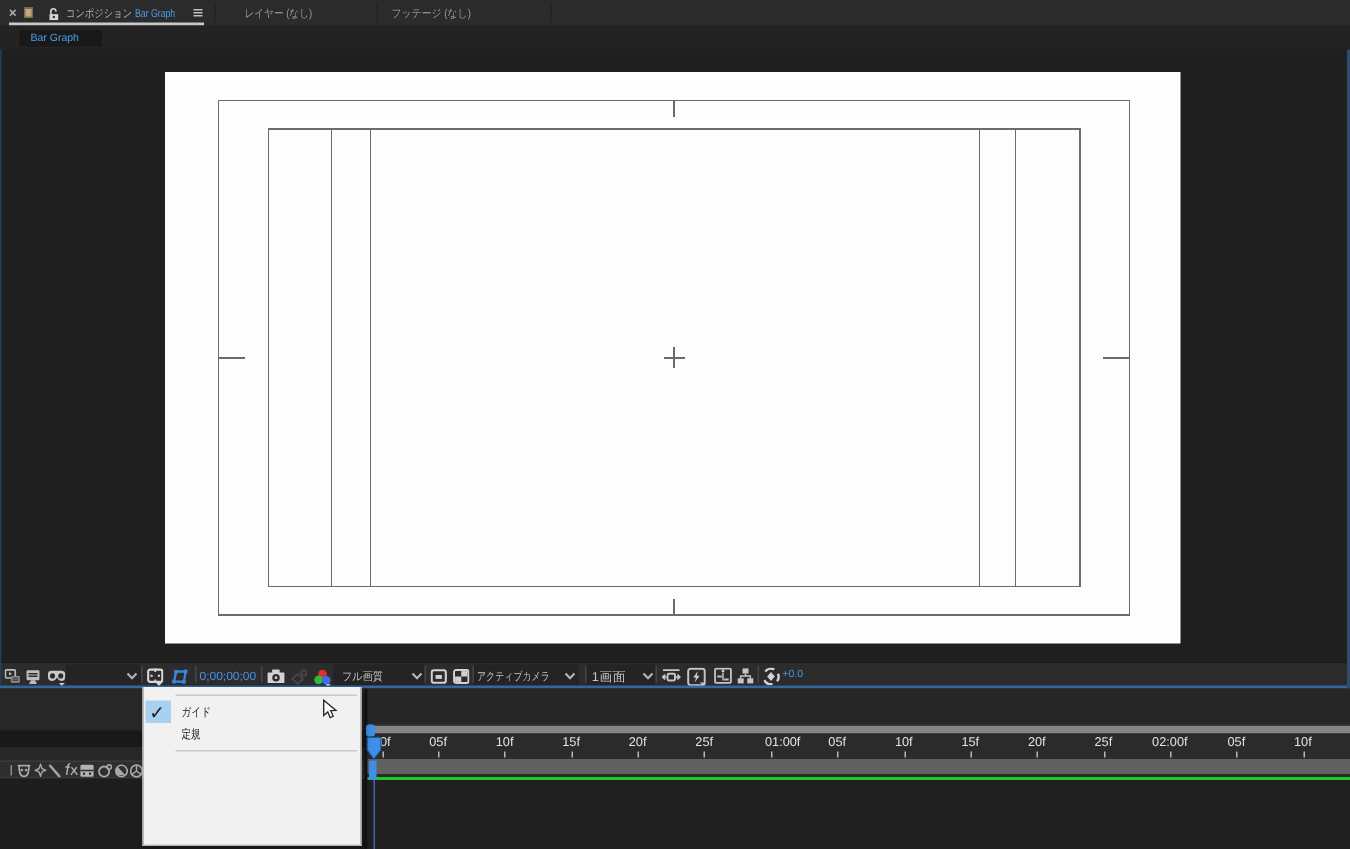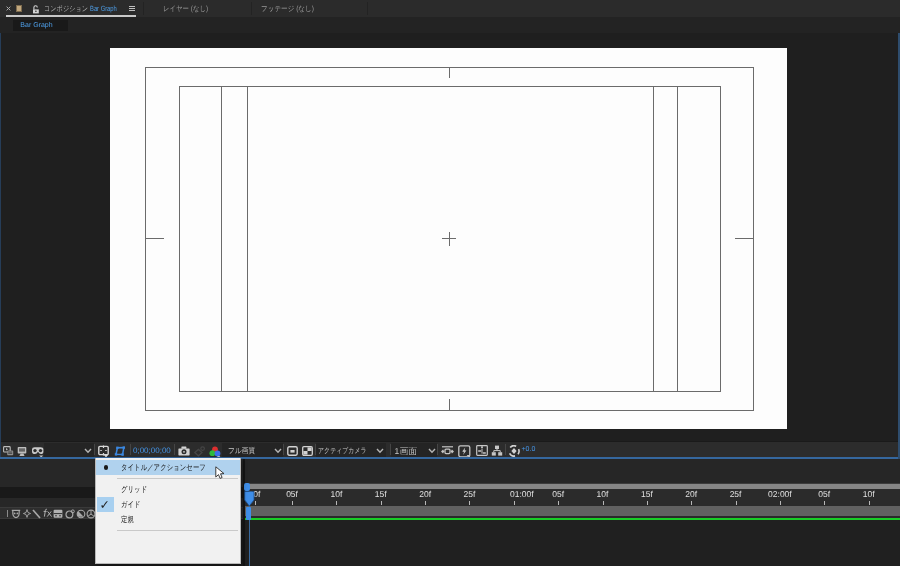--- a/index.html
+++ b/index.html
@@ -330,28 +330,21 @@
     <circle cx="5" cy="5" r="3.8" fill="none" stroke="#a8a8a8" stroke-width="1.1"></circle>
     <path d="M2.4,7.8 A3.8,3.8 0 0 1 2.4,2.2 L7.6,7.8 Z" fill="#a8a8a8"></path>
   </svg>
   <svg class="abs" style="left:85.5px; top:508.5px;" width="10" height="10" viewBox="0 0 10 10">
     <circle cx="5" cy="5" r="3.9" fill="none" stroke="#a8a8a8" stroke-width="1.1"></circle>
     <path d="M5,1.2 V5 M5,5 L1.8,7.4 M5,5 L8.2,7.4" stroke="#a8a8a8" stroke-width="1" fill="none"></path>
   </svg>
 
   <div id="gridmenu" class="abs">
     <div style="height:1.5px;"></div>
-    <div class="menu-item highlight">
-      <div id="menu-bullet"></div>
-      <span class="mi-label" style="transform:scaleX(0.8);">タイトル／アクションセーフ</span>
-    </div>
     <div class="menu-sep"></div>
-    <div class="menu-item">
-      <span class="mi-label" style="transform:scaleX(0.8);">グリッド</span>
-    </div>
     <div class="menu-item">
       <div id="menu-checkbox">
         <span id="menu-check">✓</span>
       </div>
       <span class="mi-label" style="transform:scaleX(0.8);">ガイド</span>
     </div>
     <div class="menu-item">
       <span class="mi-label" style="transform:scaleX(0.8);">定規</span>
     </div>
     <div class="menu-sep"></div>

